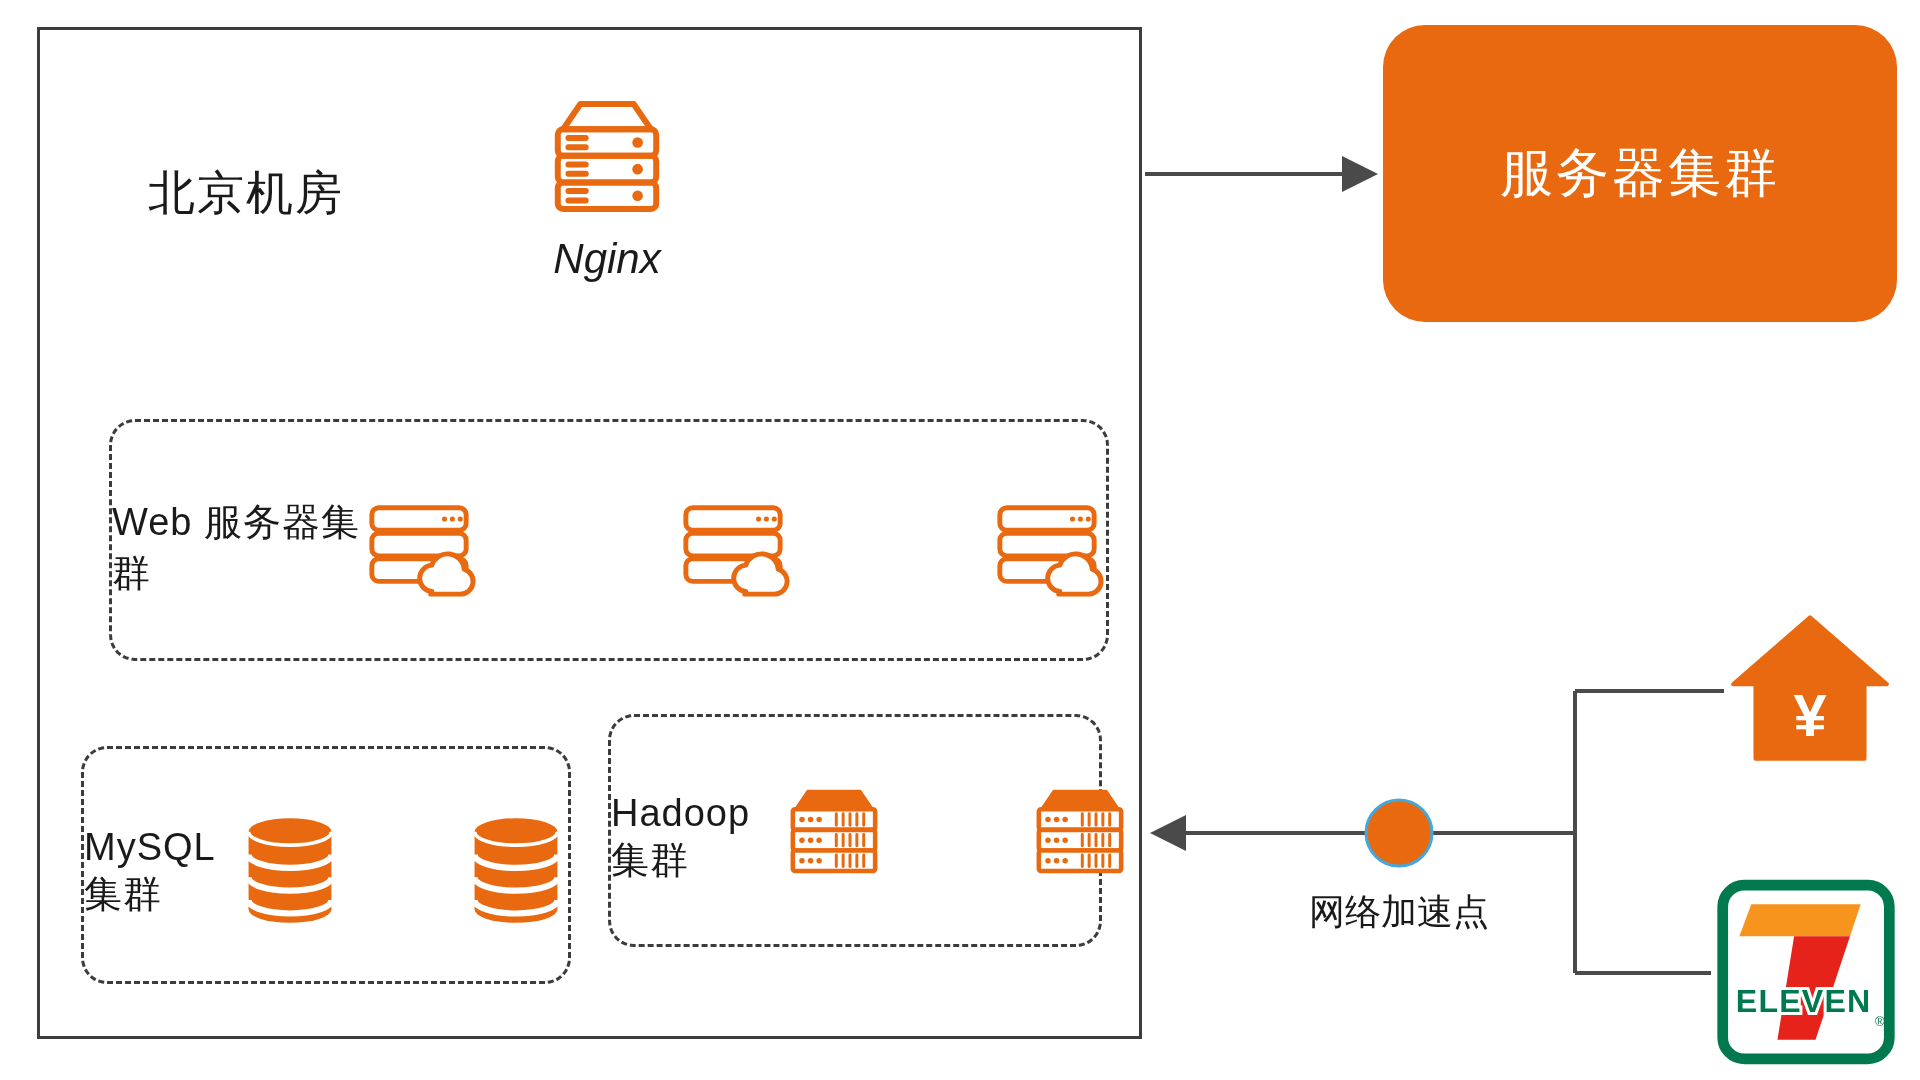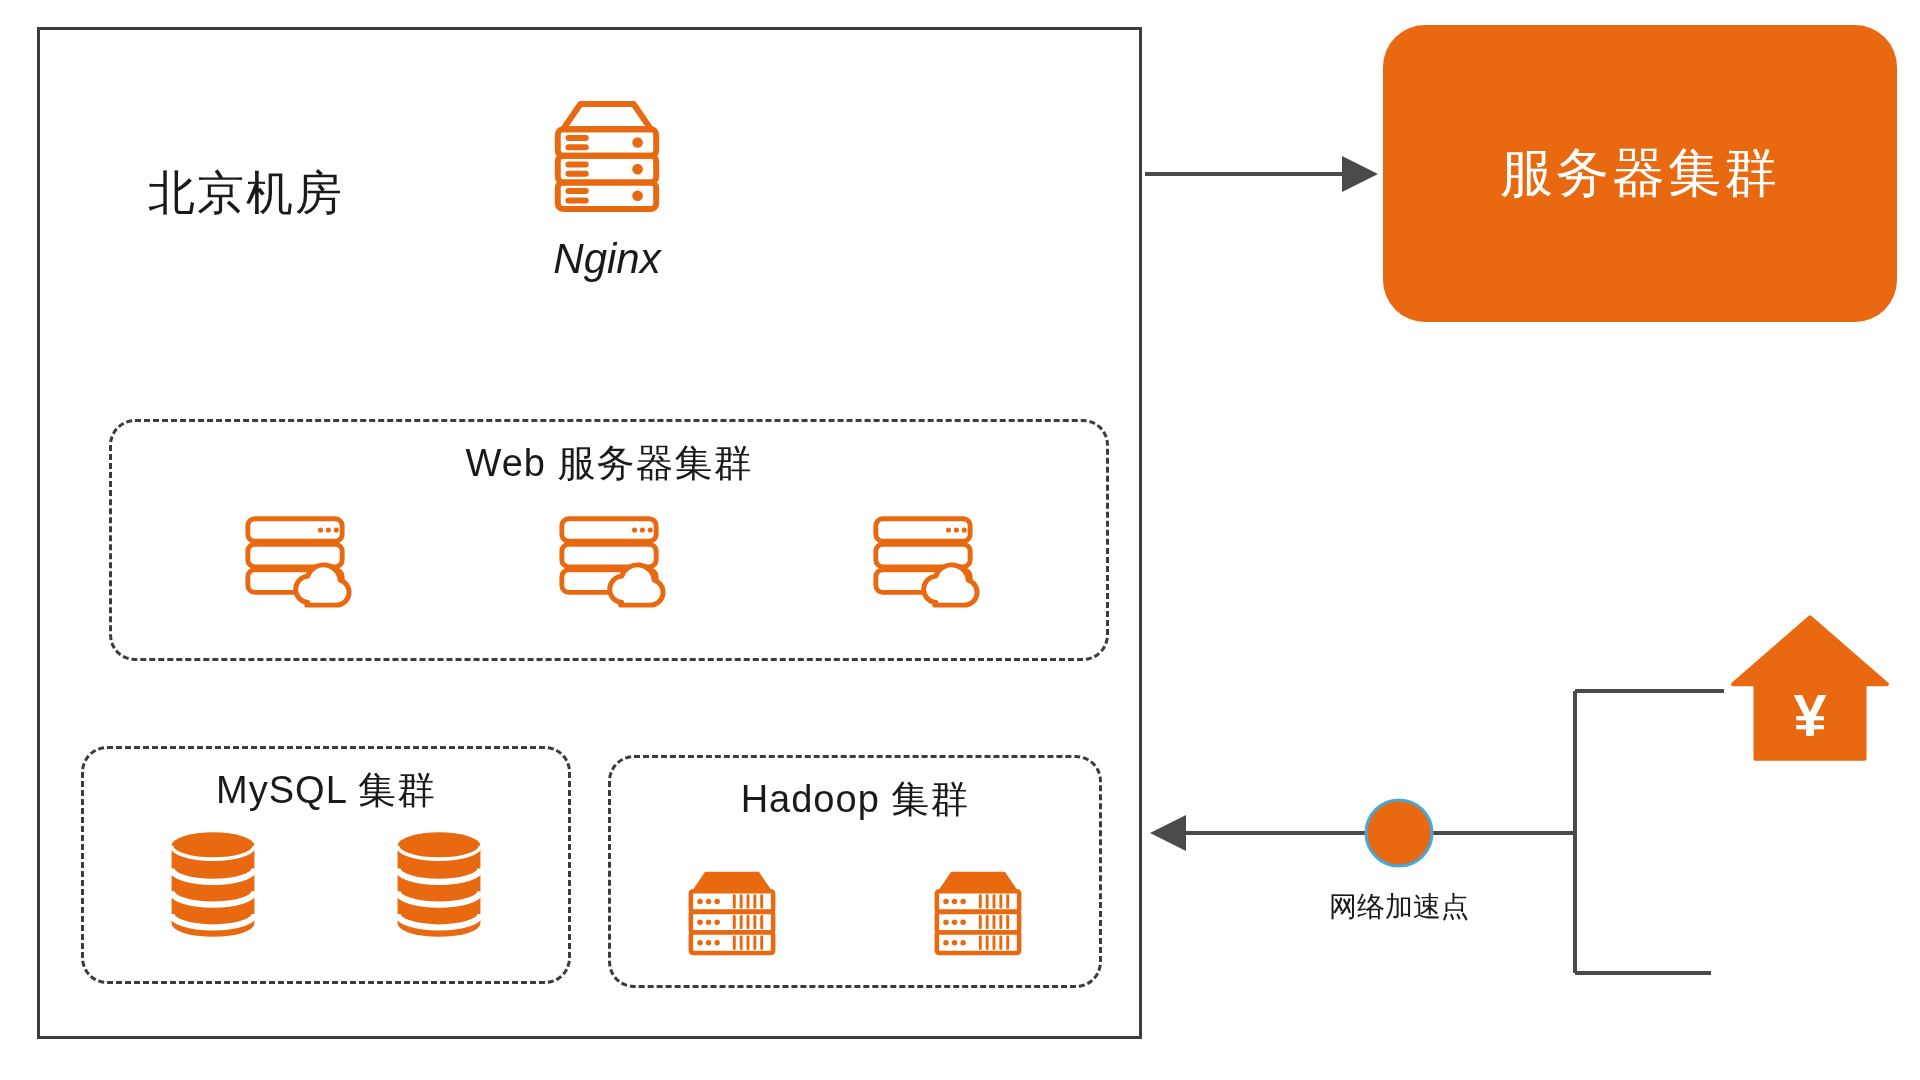--- a/index.html
+++ b/index.html
@@ -24,47 +24,47 @@
   }
   .beijing-title{
     position:absolute;left:108px;top:132px;font-size:47px;letter-spacing:2px;color:var(--text);
   }
   .nginx-group{position:absolute;left:492px;top:62px;width:150px;text-align:center;color:var(--accent);font-style:italic;}
   .nginx-group svg{width:138px;height:133px;display:block;margin:0 auto;}
   .nginx-label{margin-top:10px;font-size:42px;color:var(--text);}
 
   .cluster{
     position:absolute;border:3px dashed #3c3c3c;border-radius:26px;background:#fff;
-    display:flex;flex-direction:column;align-items:center;color:var(--accent);
+    display:flex;flex-direction:row;align-items:center;color:var(--accent);
   }
   .cluster-title{font-size:38px;color:var(--text);margin-top:16px;letter-spacing:1px;}
   .cluster-icons{display:flex;align-items:flex-end;justify-content:center;margin-top:14px;}
 
   .web-cluster{left:69px;top:389px;width:1000px;height:242px;}
   .web-cluster .cluster-icons{gap:196px;}
   .web-cluster svg{width:118px;height:110px;}
 
   .mysql-cluster{left:41px;top:716px;width:490px;height:238px;}
   .mysql-cluster .cluster-icons{gap:122px;margin-top:10px;}
   .mysql-cluster svg{width:104px;height:116px;}
 
-  .hadoop-cluster{left:568px;top:725px;width:494px;height:233px;gap:24px;}
+  .hadoop-cluster{left:568px;top:684px;width:494px;height:233px;gap:24px;}
   .hadoop-cluster .cluster-icons{gap:126px;margin-top:16px;}
   .hadoop-cluster svg{width:120px;height:112px;}
 
   .shenzhen-box{
     position:absolute;left:1383px;top:25px;width:514px;height:297px;
     background:var(--accent);border-radius:42px;
     display:flex;align-items:center;justify-content:center;
   }
   .shenzhen-title{color:#fff;font-size:53px;letter-spacing:3px;}
 
   .accel-label{
     position:absolute;left:1249px;top:888px;width:300px;text-align:center;
-    font-size:28px;color:var(--text);
+    font-size:36px;color:var(--text);
   }
 
   .house-group{position:absolute;left:1728px;top:602px;color:var(--accent);}
   .house-group svg{width:164px;height:172px;display:block;}
 
   .seven-group{position:absolute;left:1715px;top:878px;}
   .seven-group svg{width:182px;height:188px;display:block;}
 </style>
 </head>
 <body>
@@ -201,14 +201,23 @@
 
   <div class="accel-label">网络加速点</div>
 
   <div class="house-group">
     <svg viewBox="0 0 132 122">
       <path d="M66,4 L128,58 L110,58 L110,118 L22,118 L22,58 L4,58 Z" fill="currentColor" stroke="currentColor" stroke-width="3" stroke-linejoin="round"></path>
       <text x="66" y="100" text-anchor="middle" font-size="48" font-weight="bold" fill="#ffffff">¥</text>
     </svg>
   </div>
 
+  <div class="seven-group">
+    <svg viewBox="0 0 152 158">
+      <rect x="6" y="6" width="140" height="146" rx="18" fill="#ffffff" style="stroke:var(--seven-green,#00794E)" stroke-width="9"></rect>
+      <path d="M30,22 L122,22 L113,49 L20,49 Z" style="fill:var(--seven-orange,#F7941D)"></path>
+      <path d="M66,49 L113,49 L84,136 L52,136 Z" style="fill:var(--seven-red,#E5231B)"></path>
+      <text x="74" y="113" text-anchor="middle" font-size="27" font-weight="bold" letter-spacing="1" style="fill:var(--seven-green,#00794E)" stroke="#ffffff" stroke-width="5" paint-order="stroke">ELEVEN</text>
+      <text x="134" y="124" font-size="11" style="fill:var(--seven-green,#00794E)">®</text>
+    </svg>
+  </div>
 
 </div>
 
 </body></html>

